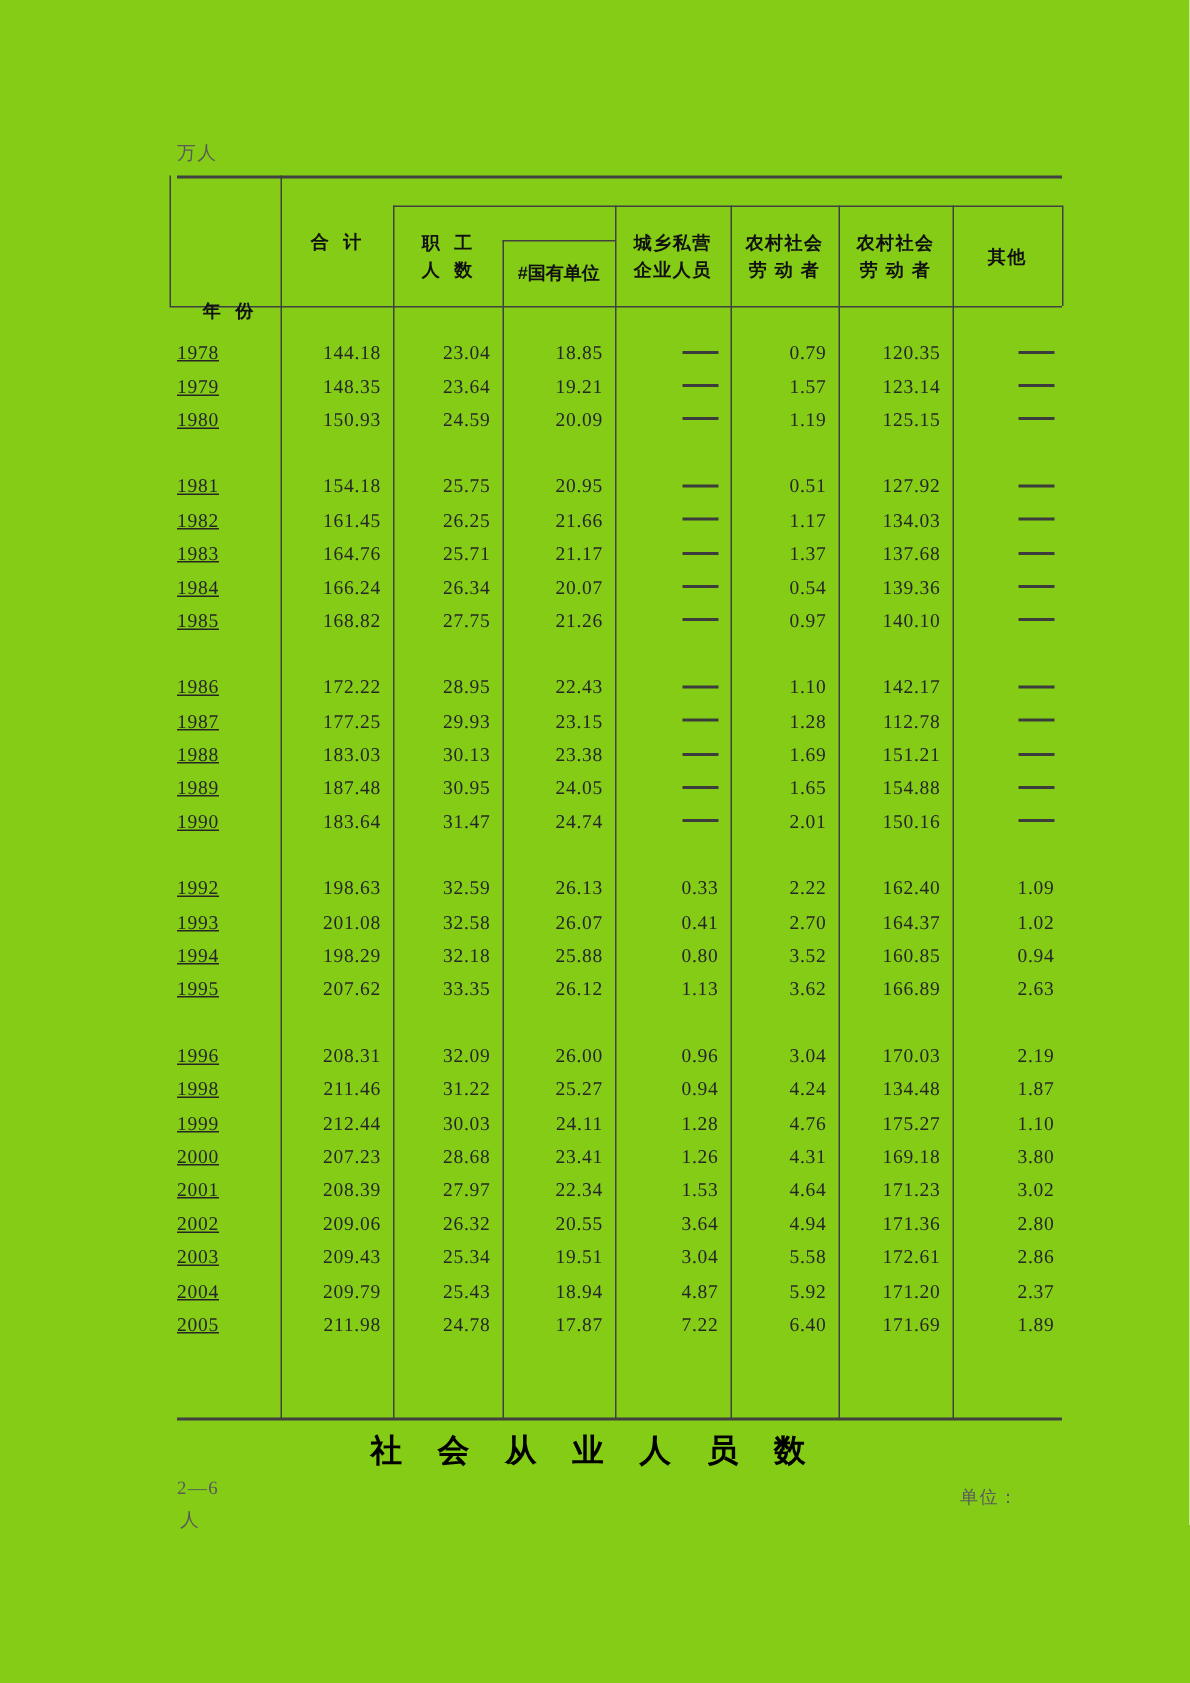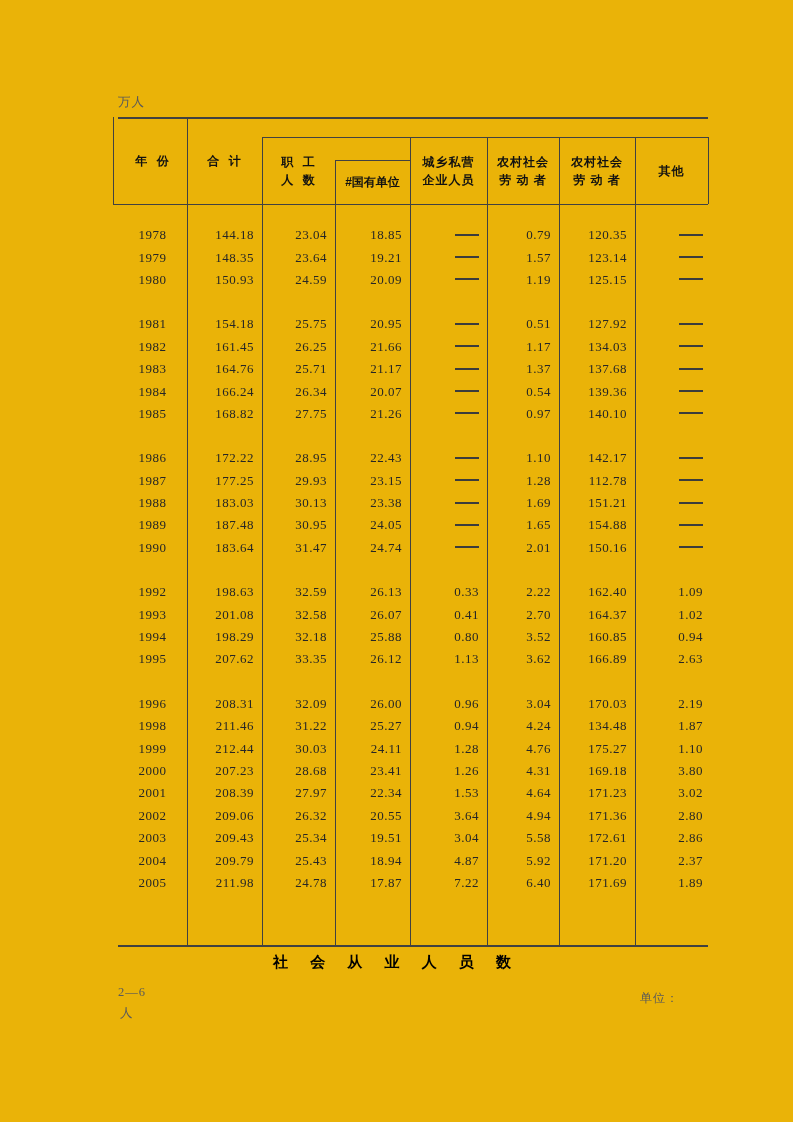--- a/index.html
+++ b/index.html
@@ -1,17 +1,17 @@
 <!DOCTYPE html>
 <html><head>
 <meta charset="utf-8">
 <style>
   html,body{margin:0;padding:0;background:#ffffff;}
   .page{
-    position:relative;width:793px;height:1122px;background:#eab308;overflow:hidden;
+    position:relative;width:793px;height:1122px;background:#84cc16;overflow:hidden;
     font-family:"Liberation Serif","DejaVu Serif",serif;color:#2a2a2a;
   }
   .small-gray{font-size:12.5px;color:#5a5a5a;letter-spacing:1px;}
   .unit-top{position:absolute;left:118px;top:94px;}
   
   .table-wrap{position:absolute;left:118px;top:117px;width:590px;height:830px;}
   .hline,.vline{position:absolute;background:#414141;}
   .hline{height:1px;}
   .vline{width:1px;}
   .hline.thick{height:2px;}
@@ -19,29 +19,29 @@
   .hcell{
     position:absolute;display:flex;flex-direction:column;justify-content:center;align-items:center;
     font-family:"Liberation Sans","DejaVu Sans",sans-serif;font-weight:bold;
     font-size:12px;color:#111;line-height:18px;letter-spacing:1px;white-space:pre;
   }
   
   .tbody{position:absolute;left:0;top:88px;width:590px;padding-top:19px;}
   .group + .group{margin-top:22px;}
   .row{display:grid;grid-template-columns:69px 75px 73px 75px 77px 72px 76px 73px;height:22.4px;align-items:center;}
   .cell{font-size:13px;color:#262626;letter-spacing:0.5px;}
-  .cell.year{text-align:center;}
+  .cell.year{text-decoration:underline;}
   .cell.num{text-align:right;padding-right:8px;}
   .row .cell:last-child{padding-right:5px;}
   .dash{display:inline-block;width:24px;height:2px;background:#3c3c3c;vertical-align:middle;margin-bottom:3px;}
   
   .title{
     position:absolute;left:0;top:953px;width:100%;text-align:center;
     font-family:"Liberation Sans","DejaVu Sans",sans-serif;font-weight:bold;
-    font-size:15px;color:#000;letter-spacing:9px;
+    font-size:21px;color:#000;letter-spacing:9px;
   }
   .table-number{position:absolute;left:118px;top:985px;}
   .unit-label{position:absolute;left:640px;top:990px;font-size:12px;}
   .unit-value{position:absolute;left:120px;top:1005px;}
 </style>
 </head>
 <body>
 
 <div class="page">
 
@@ -58,21 +58,21 @@
     <div class="vline" style="left:-5px;top:0;height:87px;"></div>
     <div class="vline" style="left:69px;top:0;height:829px;"></div>
     <div class="vline" style="left:144px;top:20px;height:809px;"></div>
     <div class="vline" style="left:217px;top:43px;height:786px;"></div>
     <div class="vline" style="left:292px;top:20px;height:809px;"></div>
     <div class="vline" style="left:369px;top:20px;height:809px;"></div>
     <div class="vline" style="left:441px;top:20px;height:809px;"></div>
     <div class="vline" style="left:517px;top:20px;height:809px;"></div>
     <div class="vline" style="left:590px;top:20px;height:67px;"></div>
 
-    <div class="hcell" style="left:0;top:0;width:69px;height:87px;">
+    <div class="hcell" style="left:0;top:12px;width:69px;height:87px;justify-content:flex-end;">
       <span>年  份</span>
     </div>
     <div class="hcell" style="left:69px;top:0;width:75px;height:87px;">
       <span>合  计</span>
     </div>
     <div class="hcell" style="left:144px;top:20px;width:73px;height:67px;">
       <span>职  工</span>
       <span>人  数</span>
     </div>
     <div class="hcell" style="left:217px;top:43px;width:75px;height:44px;letter-spacing:0;">

